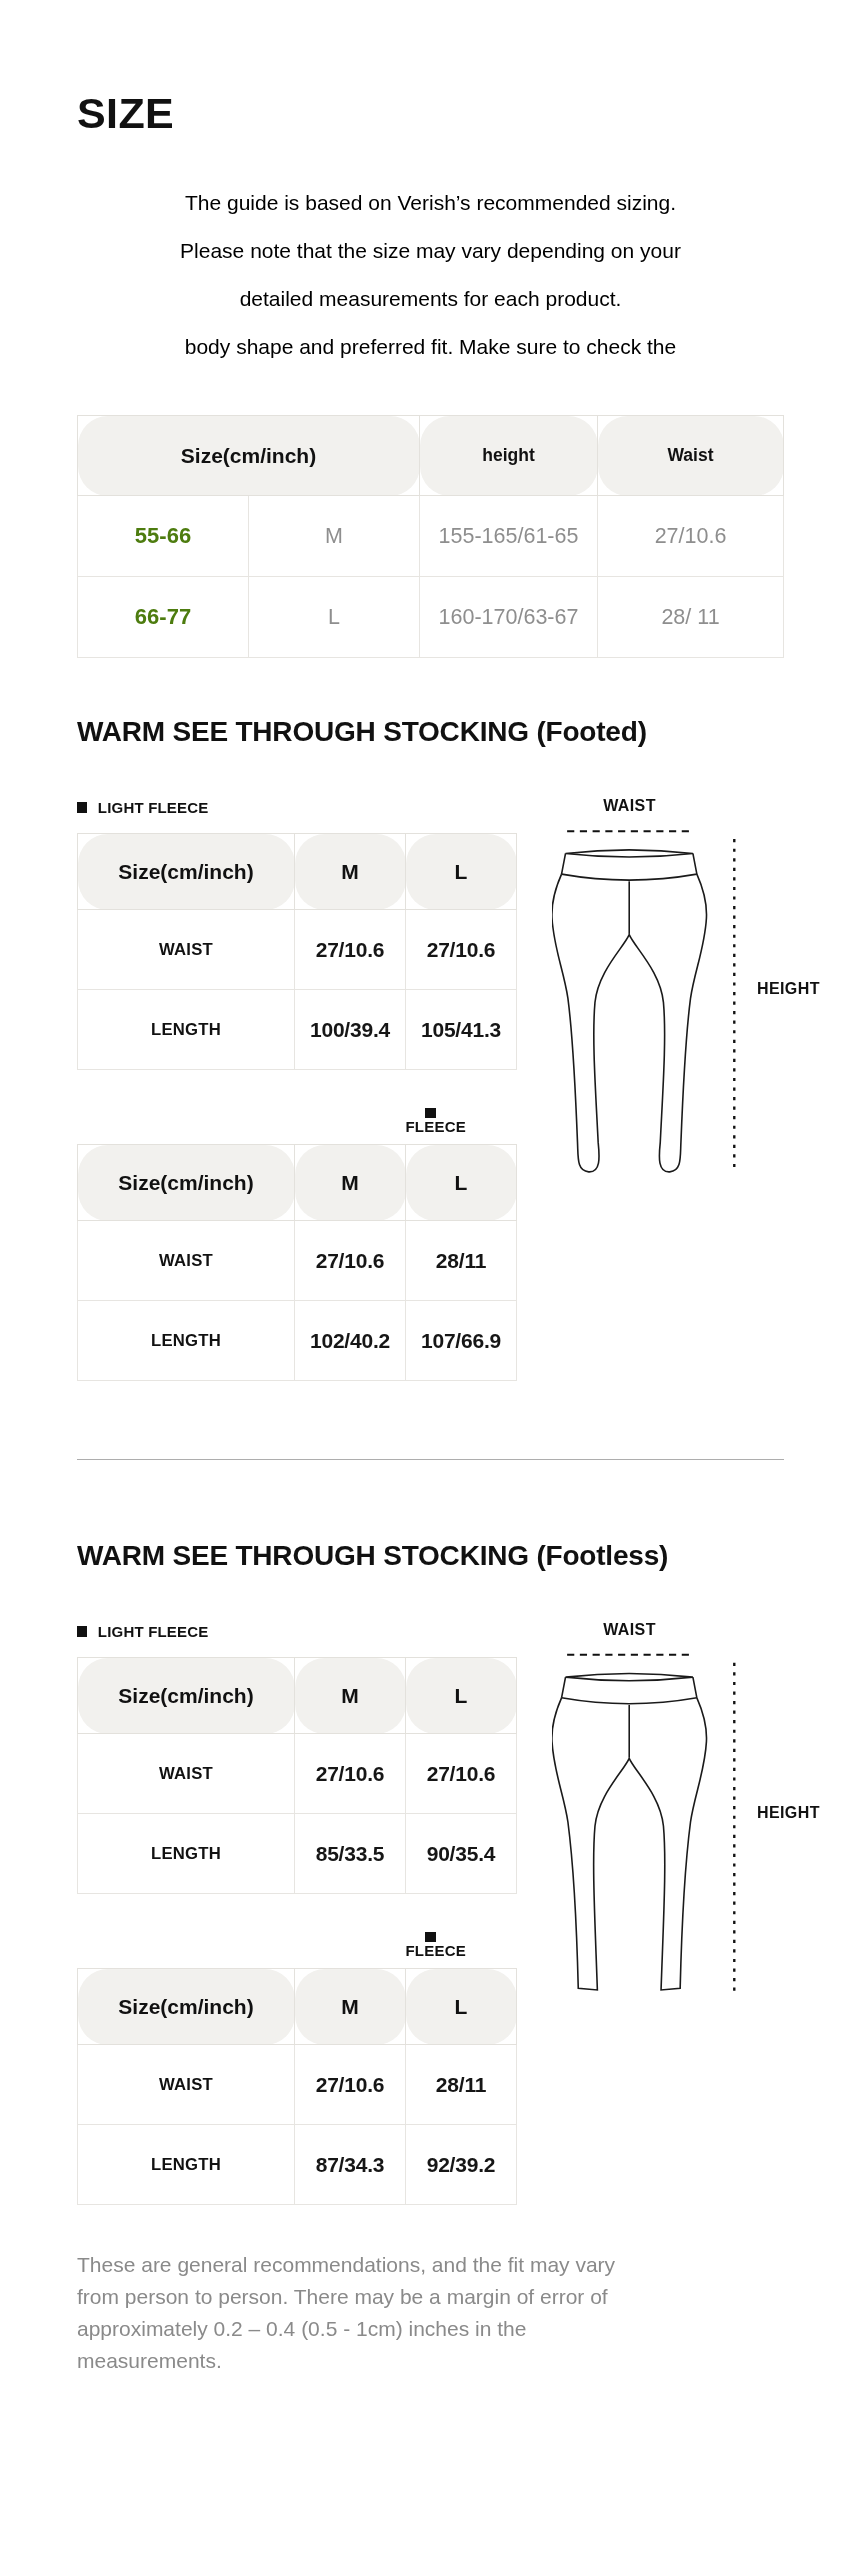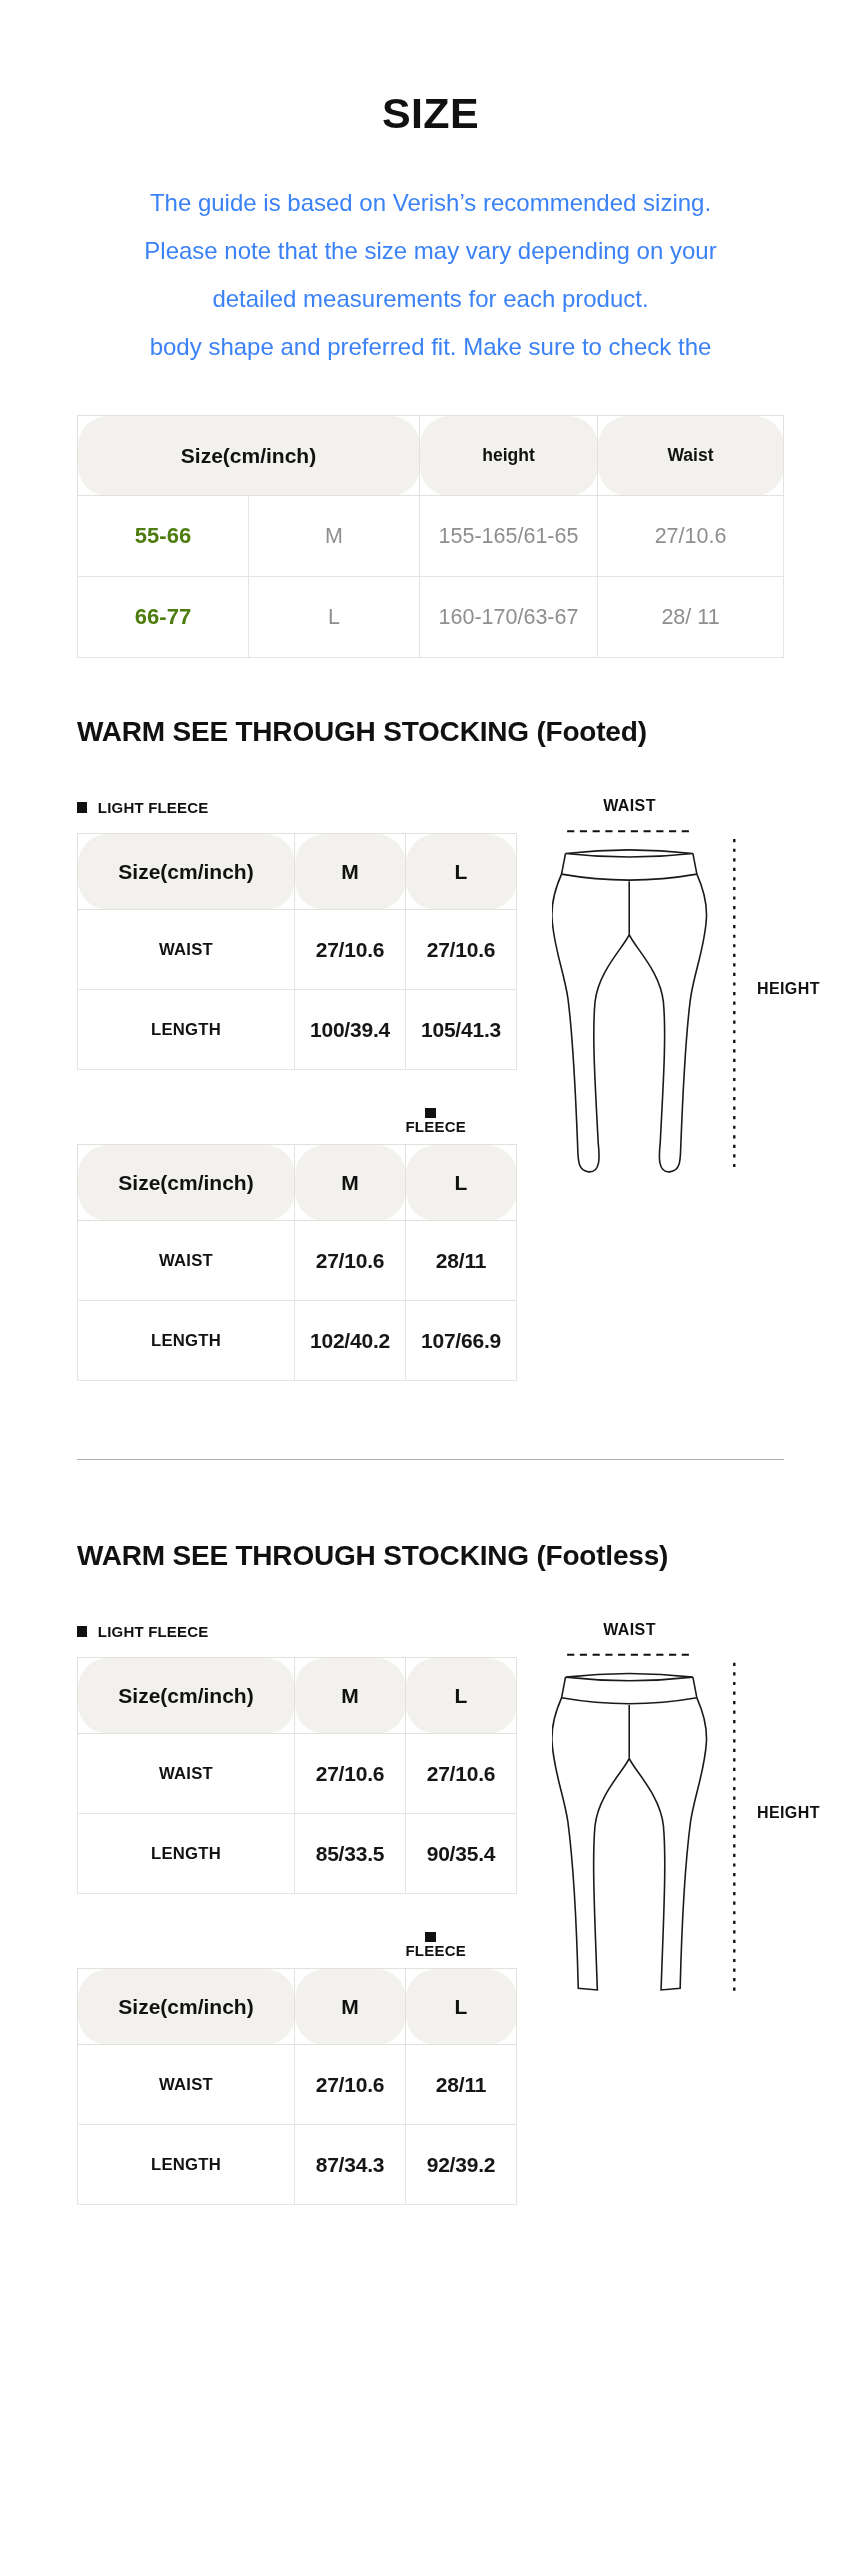--- a/index.html
+++ b/index.html
@@ -14,24 +14,24 @@
   body{
     width:861px;
     font-family:"Liberation Sans","DejaVu Sans",sans-serif;
     color:var(--ink);
   }
   .page{width:861px;padding:0 77px 88px 77px;}
 
   .size-title{
     margin:89px 0 0 0;
     font-size:43px;line-height:48px;font-weight:700;
-    text-align:center;letter-spacing:0.4px;color:#111;
+    letter-spacing:0.4px;color:#111;
   }
   .intro{margin-top:42px;text-align:center;}
-  .intro-line{font-size:24px;line-height:48px;color:#3b82f6;}
+  .intro-line{font-size:21px;line-height:48px;color:#000000;}
 
   table{border-collapse:collapse;}
   th,td{border:0.8px solid var(--border);text-align:center;vertical-align:middle;padding:0;}
   thead th{background:var(--header-bg);border-color:#e3e1dc;border-radius:30px;}
 
   .main-table{margin-top:44px;width:706px;table-layout:fixed;}
   .main-table thead th{height:80px;font-size:21px;font-weight:700;color:#111;}
   .main-table thead th.small-head{font-size:17.5px;}
   .main-table td{height:81px;font-size:21.5px;color:var(--muted);font-weight:400;}
   .main-table td.range-cell{font-size:22px;font-weight:700;color:#4d7c0f;}
@@ -276,15 +276,21 @@
         <path d="M12,60 C4,78 -1,95 0,115 C2,152 15,182 20,216 C26,262 31,345 33,425 L57,427 C54,340 50,266 54,221 C58,182 90,152 97,136 C104,152 136,182 140,221 C144,266 140,340 137,427 L161,425 C163,345 168,262 174,216 C179,182 192,152 194,115 C195,95 190,78 182,60" fill="#ffffff" stroke="#1a1a1a" stroke-width="2"></path>
         <path d="M17,34 Q97,25 177,34 Q97,43 17,34 Z" fill="#ffffff" stroke="#1a1a1a" stroke-width="2"></path>
         <path d="M17,34 L12,60 M177,34 L182,60" fill="none" stroke="#1a1a1a" stroke-width="2"></path>
         <path d="M12,60 Q97,75 182,60" fill="none" stroke="#1a1a1a" stroke-width="2"></path>
         <line x1="97" y1="69" x2="97" y2="135" stroke="#1a1a1a" stroke-width="2"></line>
       </svg>
       <div class="diagram-height">HEIGHT</div>
     </div>
   </div>
 
+  <div class="footer-note">
+    <div class="footer-line">These are general recommendations, and the fit may vary</div>
+    <div class="footer-line">from person to person. There may be a margin of error of</div>
+    <div class="footer-line">approximately 0.2 – 0.4 (0.5 - 1cm) inches in the</div>
+    <div class="footer-line">measurements.</div>
+  </div>
 
 </div>
 
 
 </body></html>

